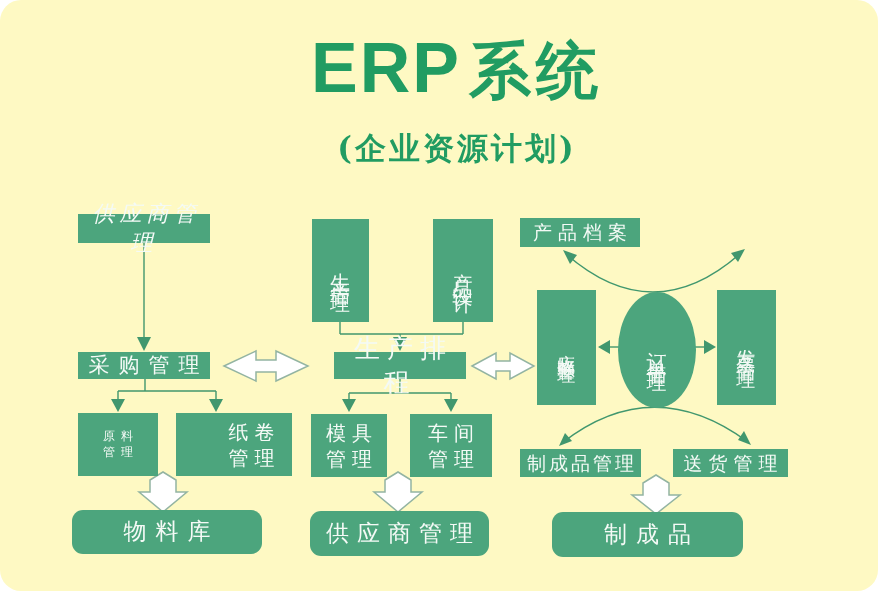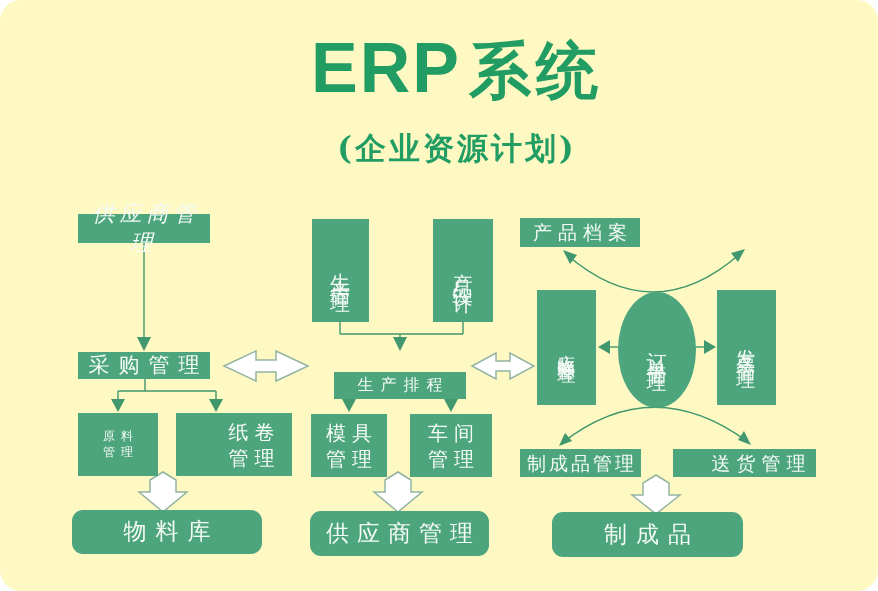--- a/index.html
+++ b/index.html
@@ -38,31 +38,31 @@
   .ellipse{border-radius:50%;}
   .vert{writing-mode:vertical-rl;text-orientation:upright;}
   
   .n-supplier{left:78px;top:214px;width:132px;height:29px;font-size:22px;letter-spacing:5px;text-indent:5px;font-style:italic;}
   .n-purchasing{left:78px;top:352px;width:132px;height:27px;font-size:21px;letter-spacing:9px;text-indent:9px;}
   .n-raw{left:78px;top:413px;width:80px;height:63px;font-size:12px;letter-spacing:6px;text-indent:6px;}
   .n-paper{left:176px;top:413px;width:81px;height:63px;font-size:20px;letter-spacing:6px;text-indent:6px;padding-left:35px;}
   .n-matstore{left:72px;top:510px;width:190px;height:44px;font-size:23px;letter-spacing:9px;text-indent:9px;}
   .n-prodmgmt{left:312px;top:219px;width:57px;height:103px;font-size:20px;}
   .n-design{left:433px;top:219px;width:60px;height:103px;font-size:20px;}
-  .n-sched{left:334px;top:352px;width:132px;height:27px;font-size:16px;letter-spacing:7px;text-indent:7px;margin-top:20px;}
+  .n-sched{left:334px;top:352px;width:132px;height:27px;font-size:26px;letter-spacing:7px;text-indent:7px;}
   .n-mold{left:311px;top:414px;width:76px;height:63px;font-size:20px;letter-spacing:6px;text-indent:6px;font-family:Liberation Serif, serif;}
   .n-workshop{left:410px;top:414px;width:82px;height:63px;font-size:20px;letter-spacing:6px;text-indent:6px;}
   .n-prodworkshop{left:310px;top:511px;width:179px;height:45px;font-size:23px;letter-spacing:8px;text-indent:8px;}
   .n-archive{left:520px;top:218px;width:120px;height:29px;font-size:19px;letter-spacing:6px;text-indent:6px;}
   .n-marketing{left:672px;top:218px;width:120px;height:29px;font-size:19px;letter-spacing:6px;text-indent:6px;}
   .n-receivables{left:537px;top:290px;width:59px;height:115px;font-size:18px;}
   .n-order{left:618px;top:292px;width:78px;height:116px;font-size:20px;}
   .n-invoice{left:717px;top:290px;width:59px;height:115px;font-size:19px;}
   .n-fgmgmt{left:520px;top:449px;width:121px;height:28px;font-size:19px;letter-spacing:3px;text-indent:3px;}
-  .n-delivery{left:673px;top:449px;width:115px;height:28px;font-size:19px;letter-spacing:6px;text-indent:6px;padding-left:28px;}
+  .n-delivery{left:673px;top:449px;width:115px;height:28px;font-size:19px;letter-spacing:6px;text-indent:6px;}
   .n-finished{left:552px;top:512px;width:191px;height:45px;font-size:23px;letter-spacing:9px;text-indent:9px;}
   .v4{letter-spacing:7px;}
   .v5{letter-spacing:3px;}
 </style>
 </head>
 <body>
 
 <div id="canvas">
 
   <svg id="wires" width="878" height="591" viewBox="0 0 878 591">

